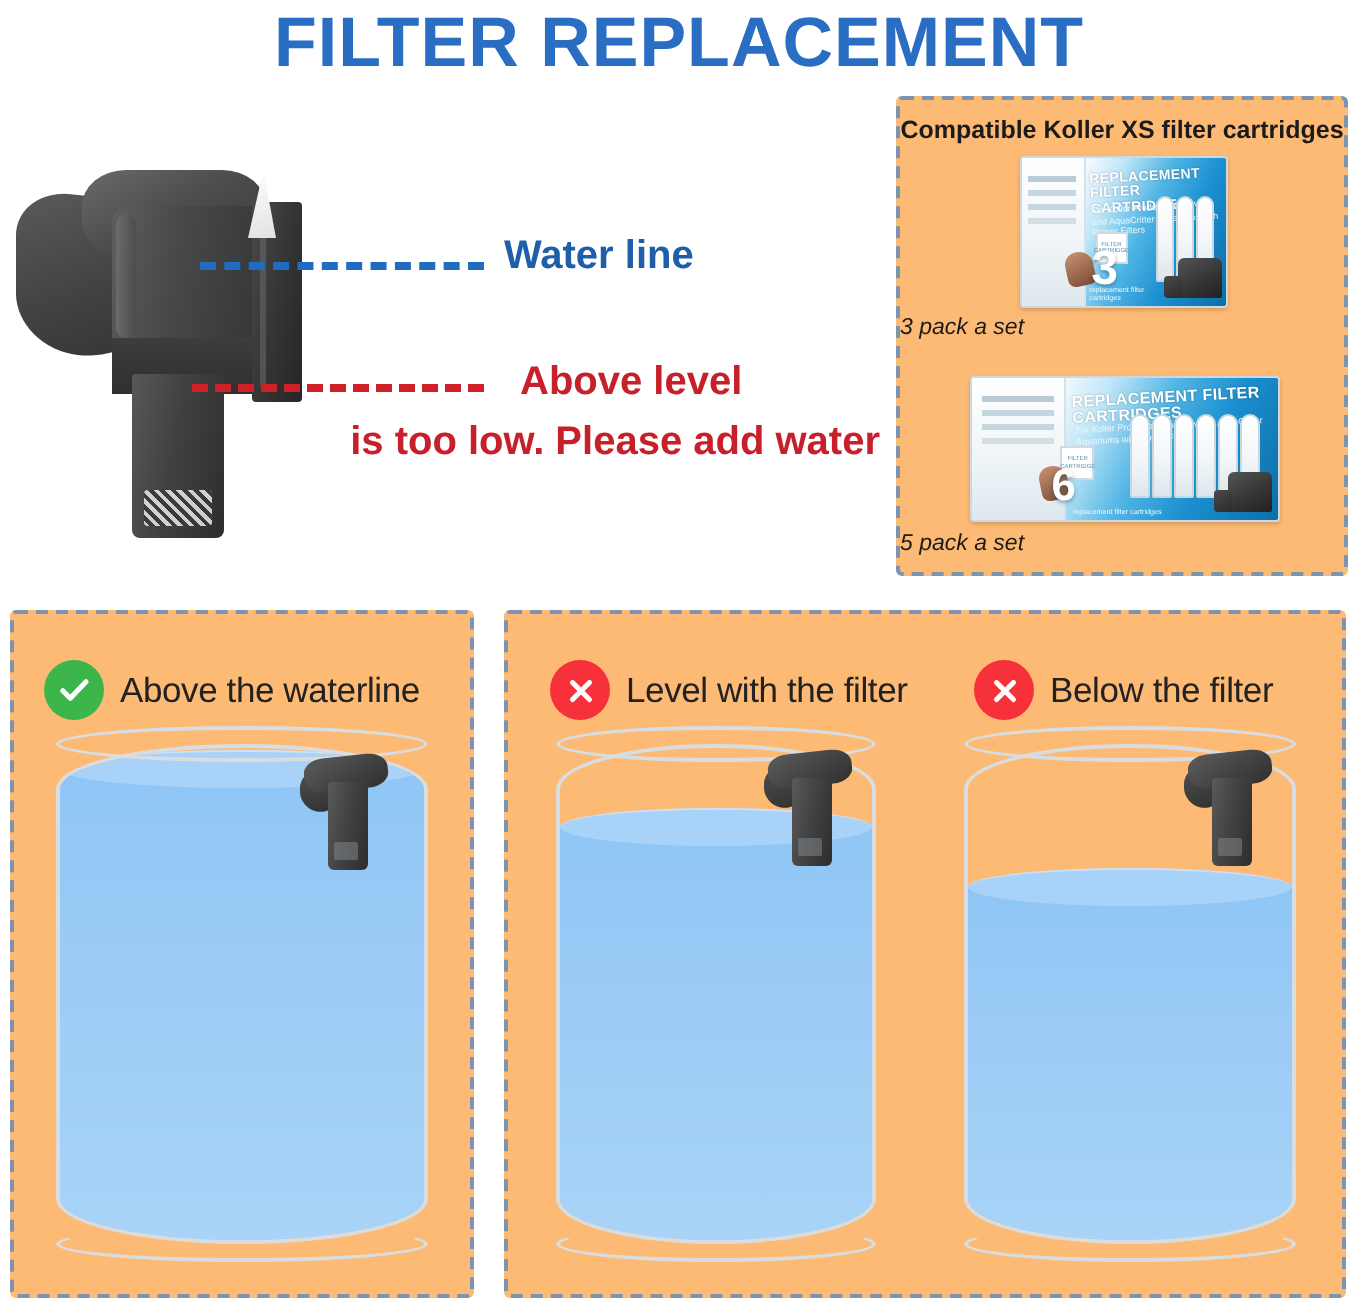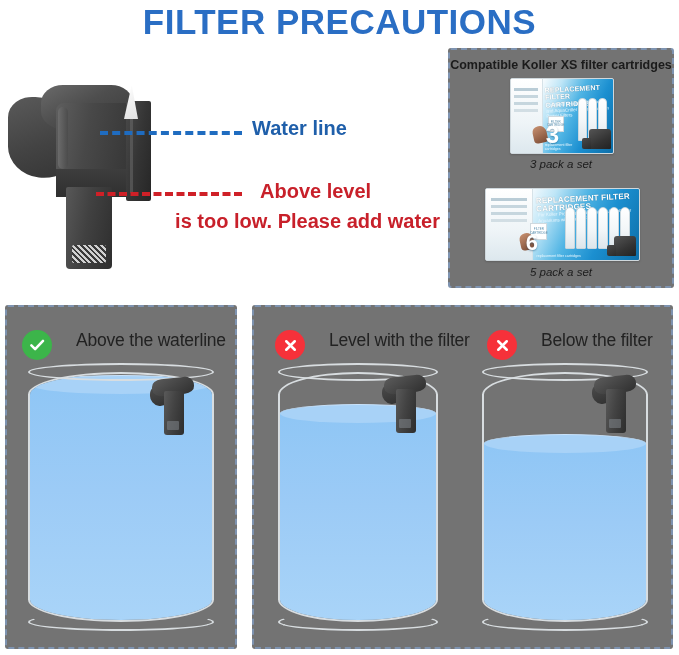--- a/index.html
+++ b/index.html
@@ -97,21 +97,21 @@
     position: absolute; left: 150px; top: 150px; width: 290px;
     text-align: right;
     font-size: 20px; font-weight: 700; color: #c8202a; white-space: nowrap;
   }
 
   
   .panel {
     position: absolute;
     border: 2px dashed #7e93b0;
     border-radius: 3px;
-    background: #737373;
+    background: #fdba74;
   }
   .panel-cartridges { left: 448px; top: 48px; width: 226px; height: 240px; }
   .panel-good  { left: 5px;   top: 305px; width: 232px; height: 344px; }
   .panel-bad   { left: 252px; top: 305px; width: 421px; height: 344px; }
 
   .cart-header {
     position: absolute; left: 0; top: 8px; width: 100%;
     text-align: center;
     font-size: 12.5px; font-weight: 700; color: #1b1b1b;
     white-space: nowrap;
@@ -194,28 +194,28 @@
   .hand-blob {
     position: absolute; left: 22%; bottom: 14%;
     width: 14px; height: 17px;
     background: linear-gradient(160deg,#c99272,#7a4a33);
     border-radius: 6px 7px 3px 4px;
     transform: rotate(-12deg);
   }
 
   .pack-caption {
     position: absolute; width: 100%; left: 0;
-    text-align: center; font-style: italic;
+    font-style: italic;
     font-size: 11.5px; color: #1b1b1b; white-space: nowrap;
   }
   .cap-3 { top: 108px; }
   .cap-6 { top: 216px; }
 
   
-  .status-row { position: absolute; display: flex; align-items: flex-start; gap: 24px; }
+  .status-row { position: absolute; display: flex; align-items: center; gap: 8px; }
   .sr-good { left: 22px;  top: 330px; }
   .sr-mid  { left: 275px; top: 330px; }
   .sr-low  { left: 487px; top: 330px; }
 
   .badge {
     width: 30px; height: 30px; border-radius: 50%;
     display: flex; align-items: center; justify-content: center;
     flex: 0 0 auto;
   }
   .badge-ok  { background: #3cb54a; }
@@ -286,21 +286,21 @@
 
   .u1 { left: 122px; top: 6px;  }
   .u2 { left: 104px; top: 4px;  }
   .u3 { left: 110px; top: 4px;  }
 </style>
 </head>
 <body>
 
 <div id="root">
 
-  <div class="title">FILTER PRECAUTIONS</div>
+  <div class="title">FILTER REPLACEMENT</div>
 
   <div class="diagram">
 
     <div class="filter-unit">
       <div class="fu-wing"></div>
       <div class="fu-top-cap"></div>
       <div class="fu-body"></div>
       <div class="fu-ridge"></div>
       <div class="fu-body-shadow"></div>
       <div class="fu-cartridge-slot"></div>

